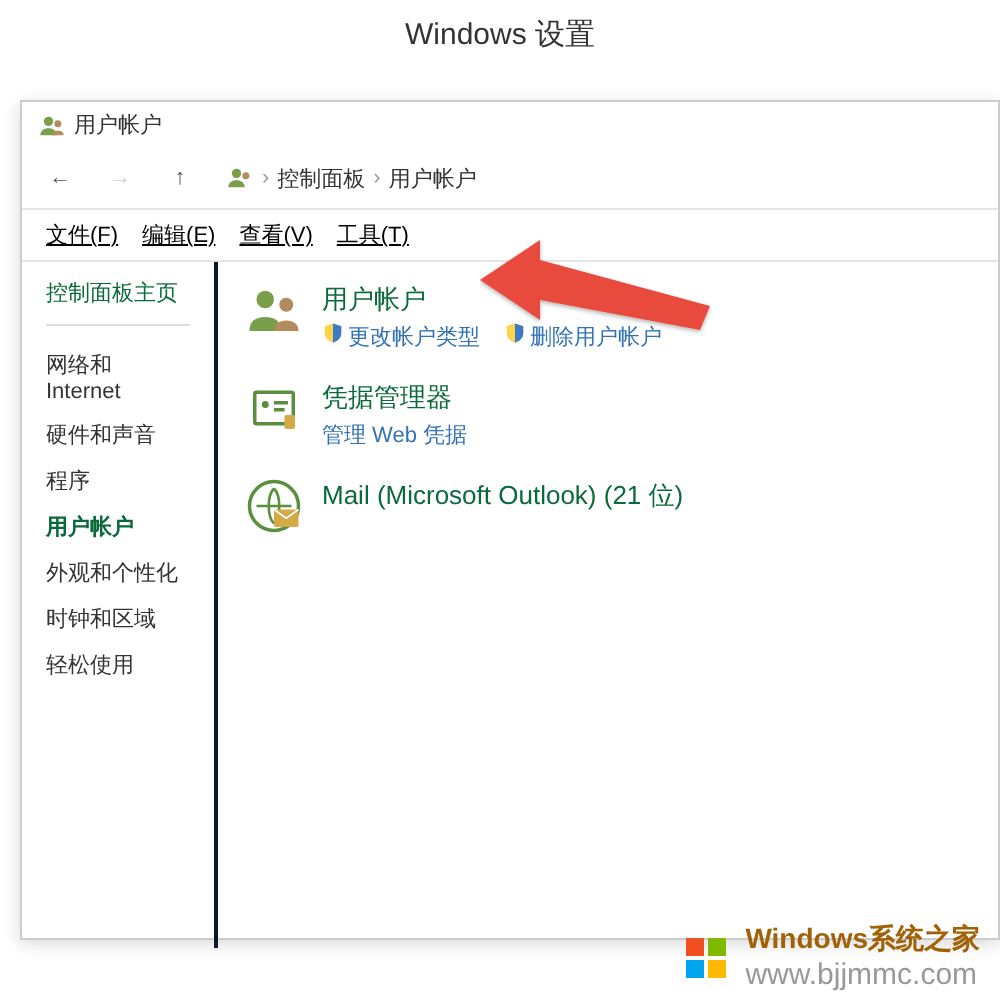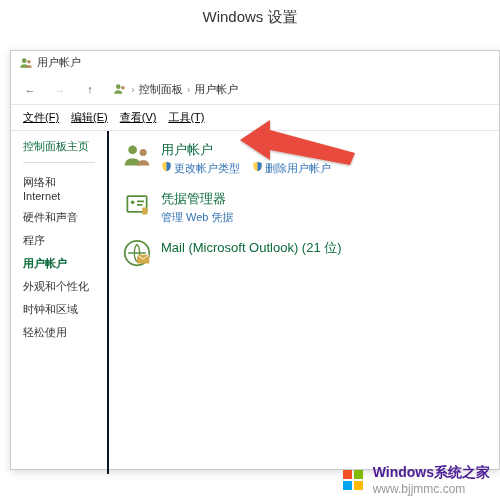--- a/index.html
+++ b/index.html
@@ -37,22 +37,22 @@
     .category-body { flex: 1; }
     .category-title { color: #0b6a3b; font-size: 13px; cursor: pointer; }
     .category-links { display: flex; gap: 12px; flex-wrap: wrap; margin-top: 2px; font-size: 11px; }
     .category-link { color: #3373b5; cursor: pointer; display: flex; align-items: flex-start; gap: 2px; }
     .shield { width: 11px; height: 11px; }
     
     .arrow-overlay { position: absolute; top: 105px; left: 240px; pointer-events: none; z-index: 10; }
     
     .watermark { position: absolute; bottom: 0; right: 0; display: flex; align-items: center; gap: 8px; padding: 4px 10px; font-size: 14px; }
     .wm-logo { width: 24px; height: 24px; }
-    .wm-text { font-weight: 600; color: #4c1d95; }
-    .wm-url { color: #999; font-size: 12px; }
+    .wm-text { font-weight: 600; color: #a16207; }
+    .wm-url { color: #999; font-size: 15px; }
   </style>
 </head>
 <body>
 
 <div class="settings-header">Windows 设置</div>
 
 <div class="window">
 
   <div class="titlebar">
     <svg class="titlebar-icon" viewBox="0 0 24 24">

